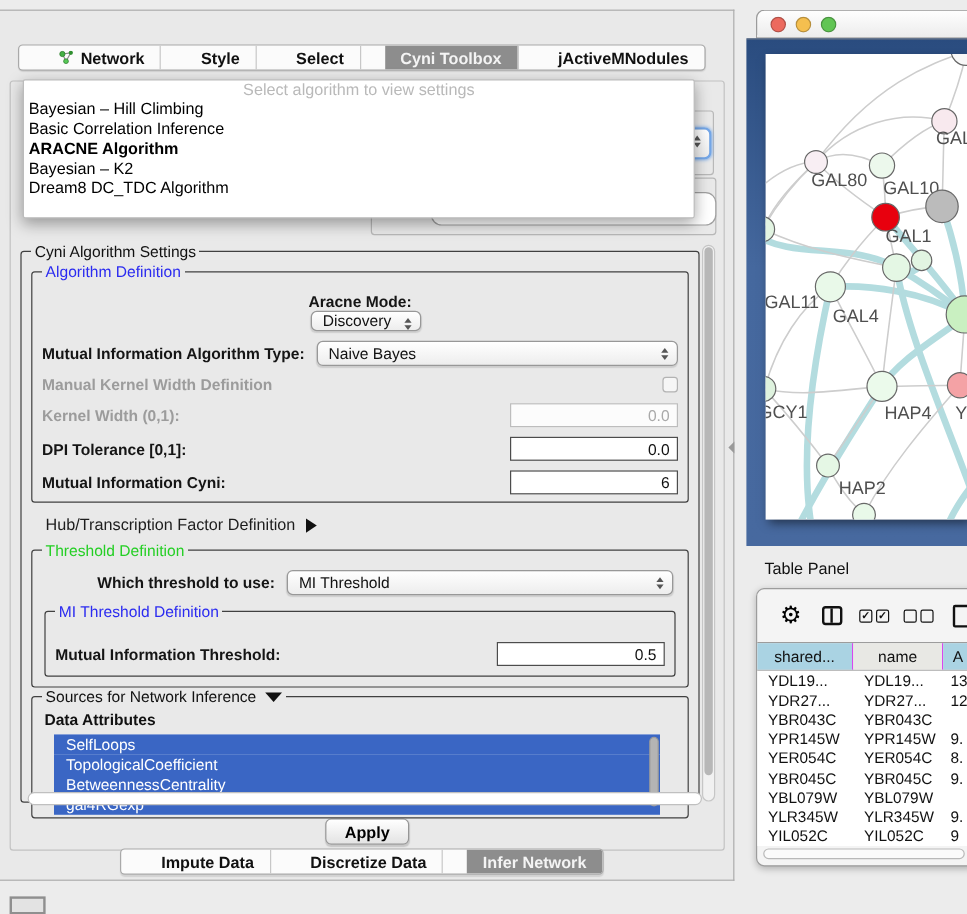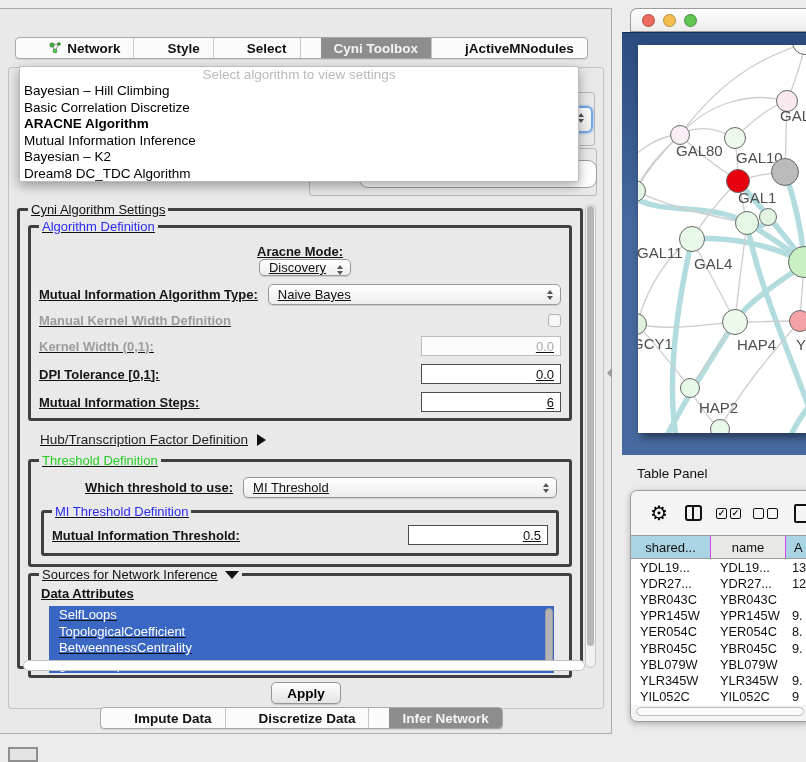--- a/index.html
+++ b/index.html
@@ -47,21 +47,21 @@
   
   .dropdown { position:absolute; left:10px; top:-2px; width:560px; height:116px;
     background:#fff; border:1px solid #bcbcbc; border-radius:2px; z-index:60;
     box-shadow:0 4px 12px rgba(0,0,0,.35); }
   .dd-hint { text-align:center; color:#b9b9b9; font-size:13.5px; height:16px; line-height:16px; }
   .dd-list { list-style:none; margin:0; padding:0; }
   .dd-item { font-size:13.5px; line-height:16.5px; padding-left:4px; color:#000; }
   .dd-item.bold { font-weight:bold; }
 
   
-  fieldset.grp { border:3px solid #404040; border-radius:3px; margin:0; padding:2px 8px 6px 8px;text-decoration:underline; }
+  fieldset.grp { border:1px solid #404040; border-radius:3px; margin:0; padding:2px 8px 6px 8px; }
   fieldset.grp legend { font-size:13px; padding:0 3px; font-weight:normal; }
   legend.blue { color:#2b2bf0; }
   legend.green { color:#25cf25; }
 
   .cyni { position:absolute; left:8px; top:134px; width:566px; height:467px; z-index:5; }
 
   .inner-grp { margin:4px 4px 0 6px; padding:2px 10px 8px 10px; }
   .row { display:flex; align-items:center; margin-top:8px; }
   .lbl { font-size:13px; font-weight:bold; color:#151515; white-space:nowrap; }
   .lbl.dis { color:#9c9c9c; }
@@ -198,23 +198,22 @@
           <i class="dn"></i>
         </span>
     </div>
     <div class="grp-sliver2"></div>
     <div class="field-sliver"></div>
 
     <div class="dropdown">
       <div class="dd-hint">Select algorithm to view settings</div>
       <ul class="dd-list" id="ddItems">
           <li class="dd-item">Bayesian – Hill Climbing</li>
-          <li class="dd-item">Basic Correlation Discretize</li>
+          <li class="dd-item">Basic Correlation Inference</li>
           <li class="dd-item bold">ARACNE Algorithm</li>
-          <li class="dd-item">Mutual Information Inference</li>
           <li class="dd-item">Bayesian – K2</li>
           <li class="dd-item">Dream8 DC_TDC Algorithm</li>
         </ul>
     </div>
 
     <fieldset class="grp cyni">
       <legend>Cyni Algorithm Settings</legend>
 
       <fieldset class="grp inner-grp">
         <legend class="blue">Algorithm Definition</legend>
@@ -248,21 +247,21 @@
             <span>0.0</span>
           </div>
         </div>
         <div class="row">
           <span class="lbl">DPI Tolerance [0,1]:</span>
           <div class="numfield">
             <span>0.0</span>
           </div>
         </div>
         <div class="row">
-          <span class="lbl">Mutual Information Steps:</span>
+          <span class="lbl">Mutual Information Cyni:</span>
           <div class="numfield">
             <span>6</span>
           </div>
         </div>
       </fieldset>
 
       <div class="hub-row">
         <span>Hub/Transcription Factor Definition</span>
         <span class="tri-right"></span>
       </div>
@@ -274,21 +273,21 @@
           <div class="combo">
             <span>MI Threshold</span>
             <span class="stepper">
                 <i class="up"></i>
                 <i class="dn"></i>
               </span>
           </div>
         </div>
         <fieldset class="grp" style="margin:6px 2px 2px 2px; padding:2px 8px 8px 8px;">
           <legend class="blue">MI Threshold Definition</legend>
-          <div class="row" style="margin-top:4px;">
+          <div class="row" style="margin-top:16px;">
             <span class="lbl">Mutual Information Threshold:</span>
             <div class="numfield">
               <span>0.5</span>
             </div>
           </div>
         </fieldset>
       </fieldset>
 
       <fieldset class="grp inner-grp" style="padding-bottom:2px;">
         <legend>

